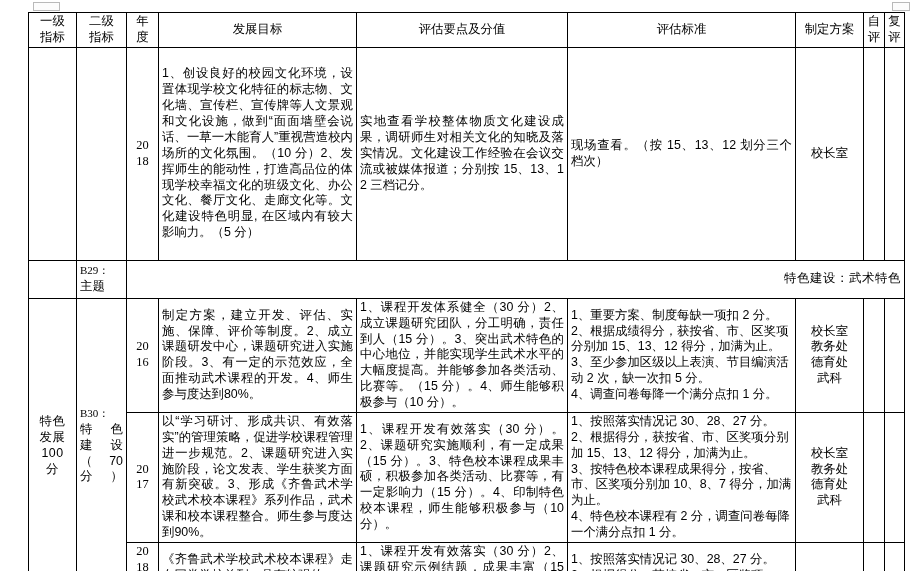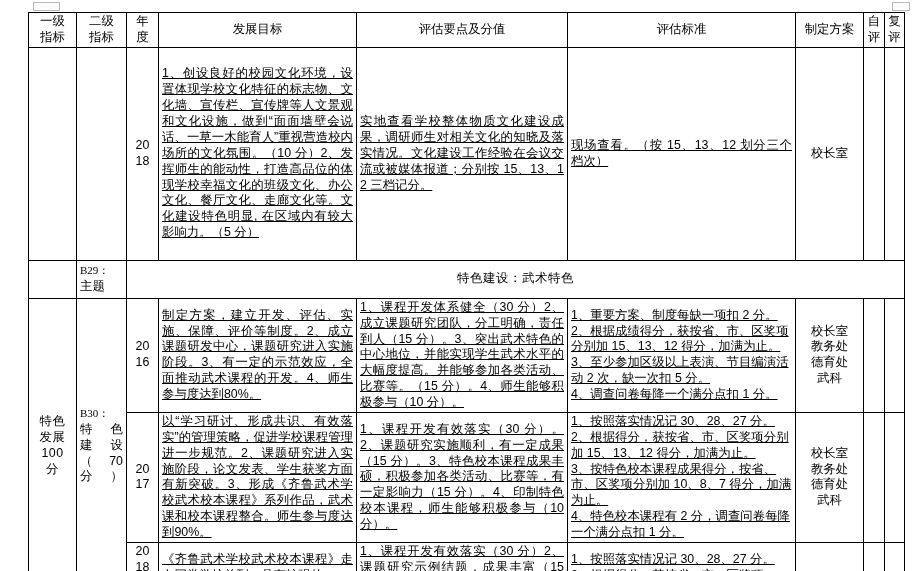--- a/index.html
+++ b/index.html
@@ -75,45 +75,44 @@
   td.idx2 {
     text-align: left;
     font-size: 12.6px;
     line-height: 1.5;
     padding-left: 4px;
   }
   td.year {
     text-align: center;
     font-size: 10.6px;
     line-height: 1.5;
-    font-family: Liberation Sans, sans-serif;
+    font-family: Liberation Serif, serif;
   }
   td.goal, td.points, td.standard {
     text-align: justify;
     text-align-last: left;
     vertical-align: top;
     padding: 2px 3px;
     font-size: 12.6px;
     line-height: 1.34;
-    text-decoration: underline;
   }
   td.goal.vcenter, td.points.vcenter, td.standard.vcenter {
     vertical-align: middle;
   }
   td.dept {
     text-align: center;
     font-size: 12.4px;
     line-height: 1.42;
     margin-top: 13px;
   }
   td.score {
     text-align: center;
   }
   td.banner {
-    text-align: center;
+    text-align: right;
     font-size: 13px;
     letter-spacing: 0.6px;
     padding: 5px 3px;
   }
   .b29 {
     font-size: 12.4px;
     line-height: 1.55;
   }
   .mono-code {
     font-family: "Liberation Serif", "DejaVu Serif", serif;

